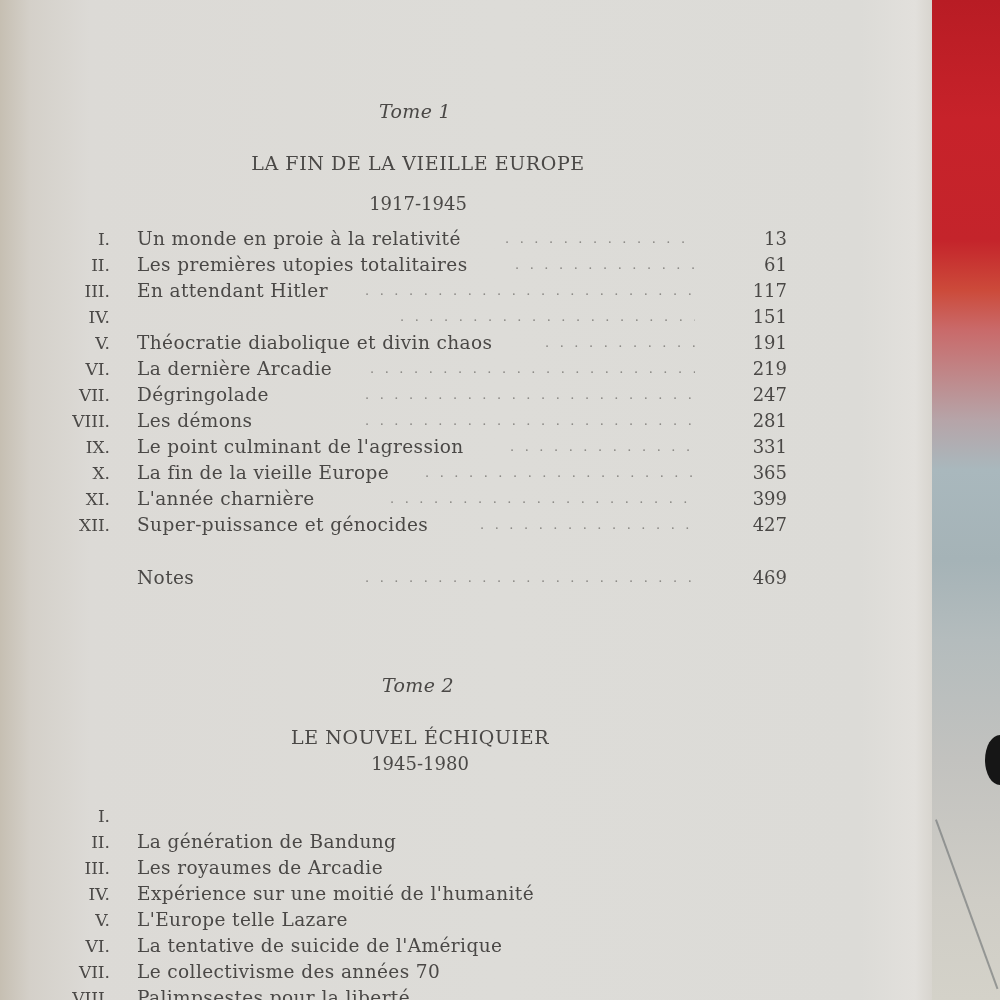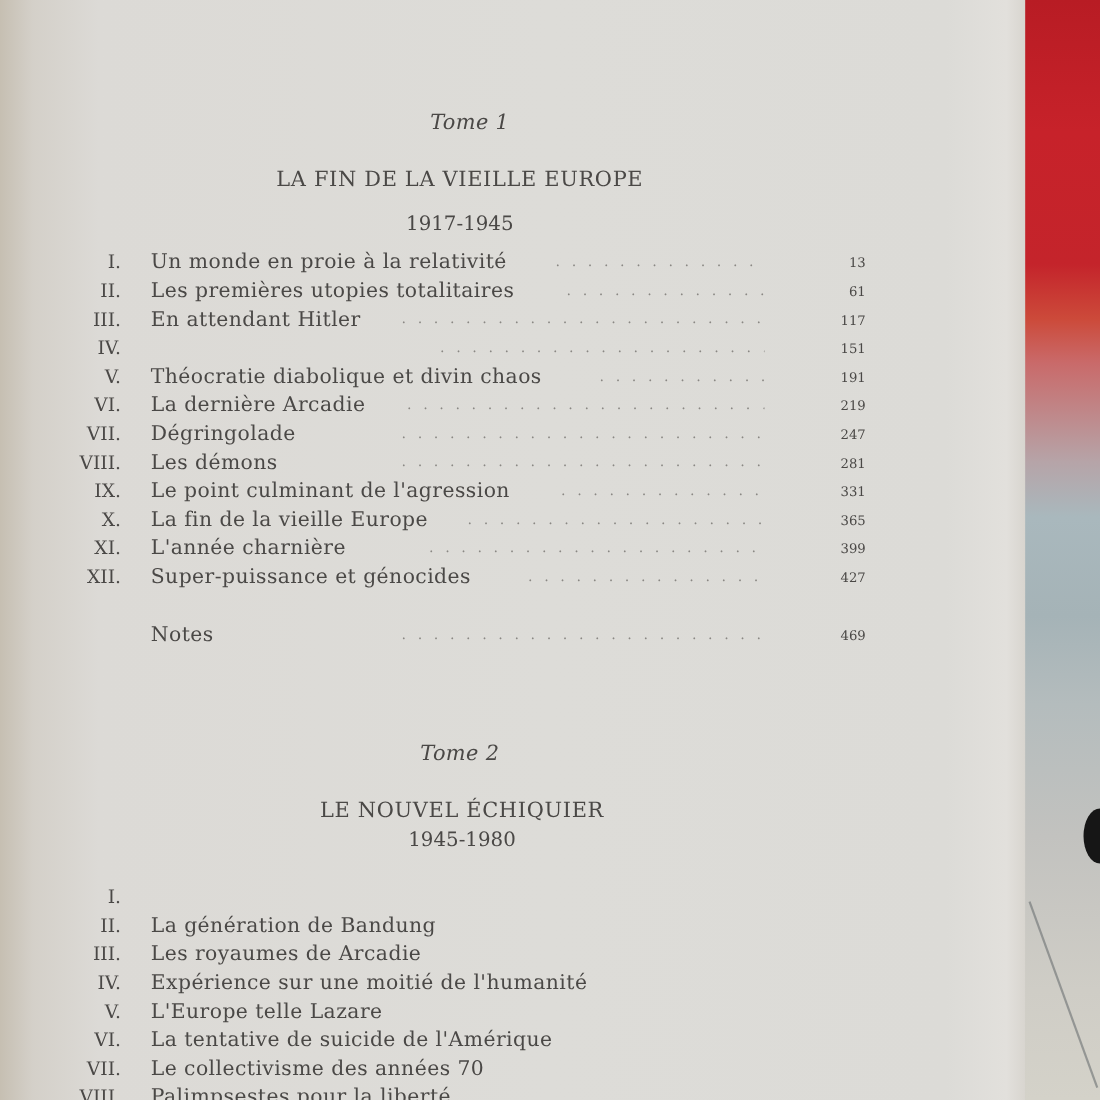--- a/index.html
+++ b/index.html
@@ -114,29 +114,29 @@
       overflow: hidden;
       color: #8a8884;
       font-size: 13px;
       letter-spacing: 3.2px;
       text-align: right;
     }
     .page-num {
       position: absolute;
       right: 13px;
       text-align: right;
-      font-size: 12px;
+      font-size: 18px;
     }
   </style>
 </head>
 <body>
 
 <div class="page">
 
-  <div class="tome-label" style="top:100px;padding-left:12px;">Tome 1</div>
+  <div class="tome-label" style="top:100px;">Tome 1</div>
   <div class="tome-title" style="top:152px;">LA FIN DE LA VIEILLE EUROPE</div>
   <div class="tome-years" style="top:193px;">1917-1945</div>
 
   <div class="toc" style="top:226px;">
     <div class="toc-row">
       <span class="roman">I.</span>
       <span class="chapter-title">Un monde en proie à la relativité</span>
       <span class="leader" style="width:190px;">. . . . . . . . . . . . . . . . . . . . . . .</span>
       <span class="page-num">13</span>
     </div>

